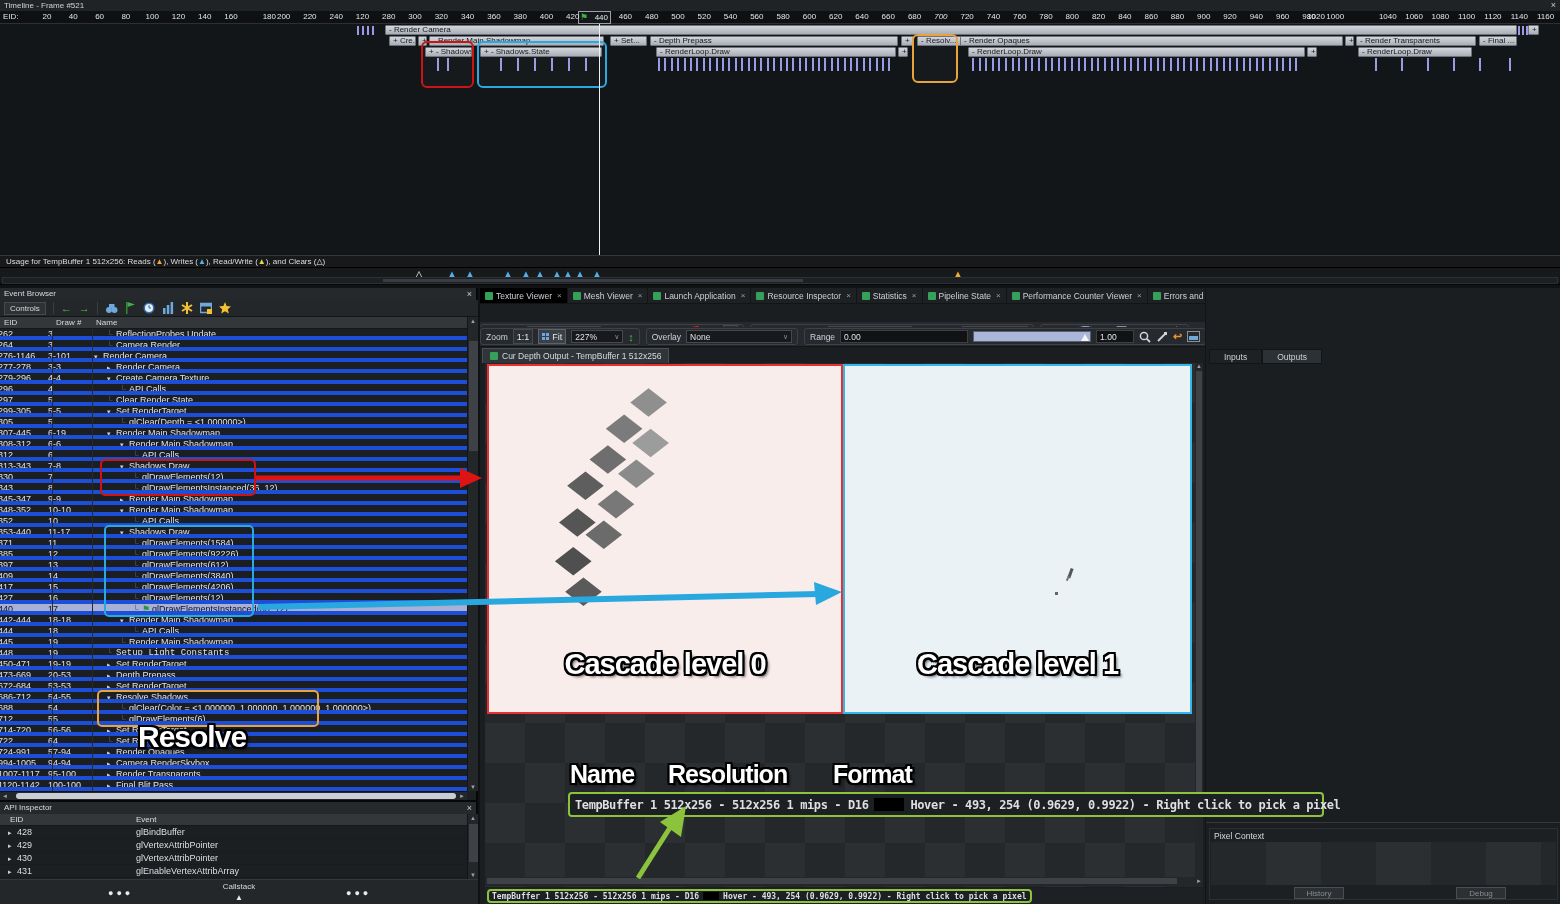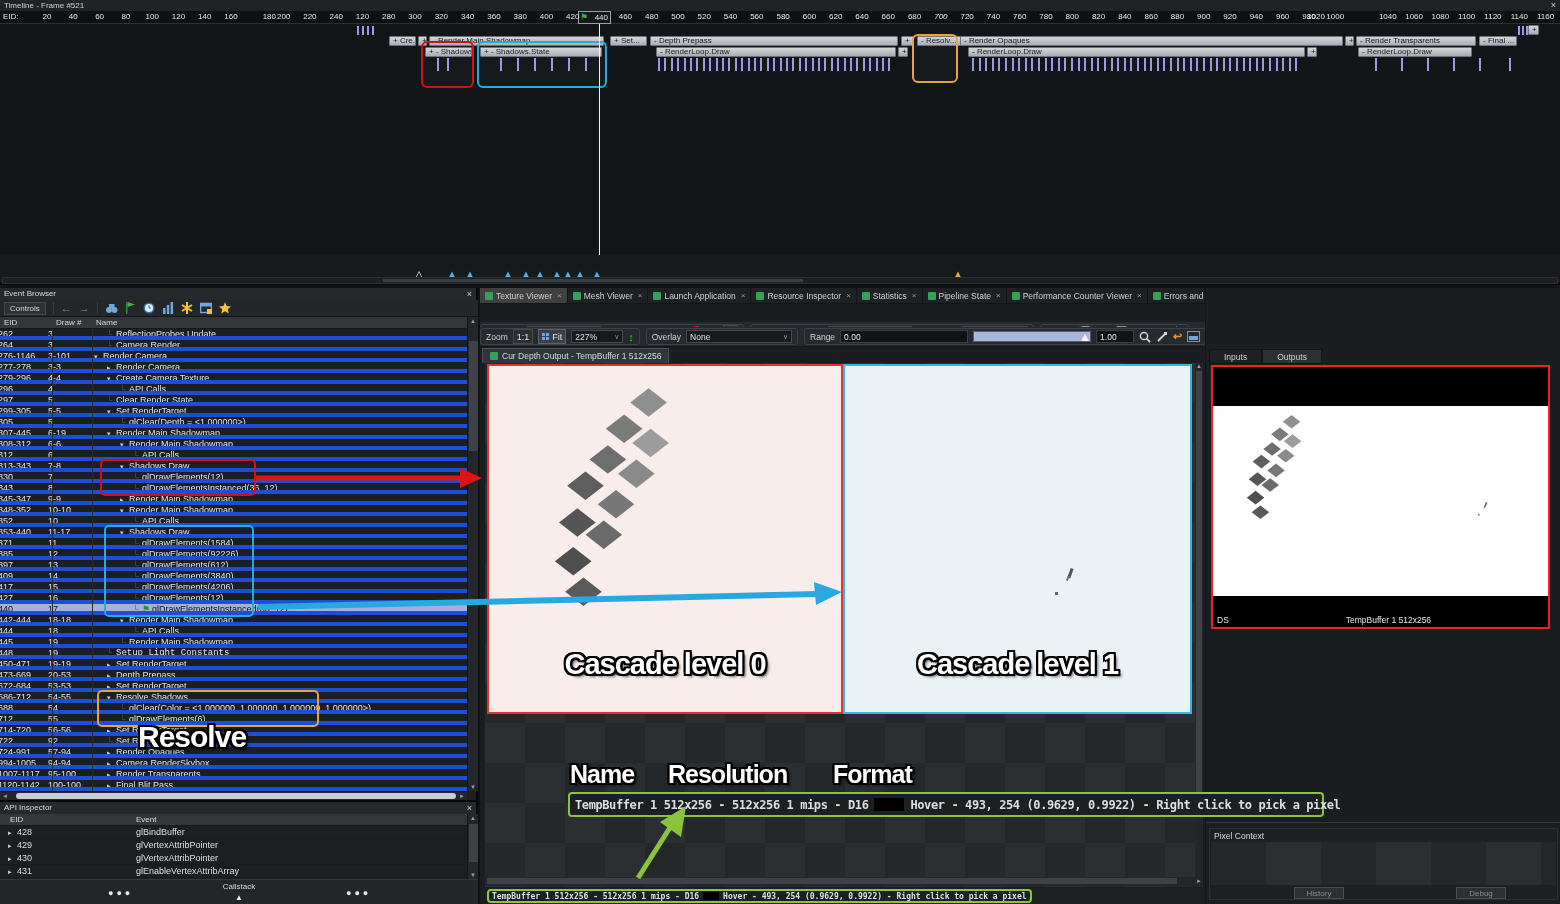--- a/index.html
+++ b/index.html
@@ -76,21 +76,21 @@
   #api-vthumb { left:1px; top:10px; width:9px; height:38px; background:#3e4246; }
   #api-bottom { left:0; top:77px; width:478px; height:27px; background:#24272a; border-top:1px solid #34383c; }
   .dots { position:absolute; top:8px; color:#e8ecef; font-size:9px; letter-spacing:3px; }
   #callstack { left:0; right:0; top:2px; text-align:center; font-size:8px; color:#d6dade; position:absolute; }
   #callstack-tri { left:0; right:0; top:13px; text-align:center; font-size:8px; color:#e8ecef; position:absolute; }
 
   
   #tv-root { left:480px; top:288px; width:1080px; height:616px; background:#1b1e20; }
   #tv-tabbar { left:0; top:0; width:1080px; height:16px; background:#1e2124; border-bottom:1px solid #121416; display:flex; }
   .tv-tab { display:flex; align-items:center; gap:3px; padding:0 5px; font-size:8.5px; color:#ccd0d5; border-right:1px solid #121416; white-space:nowrap; }
-  .tv-tab.active { background:#404040; }
+  .tv-tab.active { background:#000000; }
   .tab-ico { width:8px; height:8px; background:#35a05a; border-radius:1px; flex:none; }
   .tab-x { color:#9aa0a6; font-size:8px; margin-left:2px; }
   .toolbar { position:absolute; background:#26292d; display:flex; align-items:center; gap:6px; }
   #tv-toolbar1 { left:0; top:34px; width:1080px; height:21px; border-bottom:1px solid #121416; }
   #tv-toolbar2 { left:0; top:39px; width:1080px; height:20px; border-bottom:1px solid #121416; }
   .tgroup { display:flex; align-items:center; gap:5px; border:1px solid #3e4246; border-radius:3px; height:17px; padding:0 5px; }
   .tlabel { font-size:8.5px; color:#cfd3d8; white-space:nowrap; }
   .tselect { background:#17191c; border:1px solid #46494e; height:13px; font-size:8.5px; line-height:12px; color:#dfe3e8; padding:0 3px; display:flex; align-items:center; justify-content:space-between; }
   .tselect .car { color:#8a9096; font-size:7px; margin-left:4px; }
   .dim { color:#81878d; }
@@ -239,20 +239,21 @@
         <span class="rtick" style="left: 1387.79px;">1040</span>
         <span class="rtick" style="left: 1414.08px;">1060</span>
         <span class="rtick" style="left: 1440.37px;">1080</span>
         <span class="rtick" style="left: 1466.66px;">1100</span>
         <span class="rtick" style="left: 1492.95px;">1120</span>
         <span class="rtick" style="left: 1519.24px;">1140</span>
         <span class="rtick" style="left: 1545.53px;">1160</span>
       </div>
     <div id="tl-body" class="abs">
 
+    <div class="tl-block" style="left: 385px; top: 1px; width: 1132px;">- Render Camera</div>
         <div class="tl-block" style="left: 1528px; top: 1px; width: 11px;">+</div>
         <div class="tl-block" style="left: 389px; top: 12px; width: 27px;">+ Cre...</div>
         <div class="tl-block" style="left: 418px; top: 12px; width: 9px;">+</div>
         <div class="tl-block" style="left: 429px; top: 12px; width: 175px;">- Render Main Shadowmap</div>
         <div class="tl-block" style="left: 610px; top: 12px; width: 37px;">+ Set...</div>
         <div class="tl-block" style="left: 650px; top: 12px; width: 248px;">- Depth Prepass</div>
         <div class="tl-block" style="left: 901px; top: 12px; width: 13px;">+ S...</div>
         <div class="tl-block" style="left: 917px; top: 12px; width: 52px;">- Resolv...</div>
         <div class="tl-block" style="left: 960px; top: 12px; width: 383px;">- Render Opaques</div>
         <div class="tl-block" style="left: 1345px; top: 12px; width: 9px;">+</div>
@@ -371,20 +372,21 @@
         <div class="etick" style="left: 1401px; top: 34px; height: 13px;"></div>
         <div class="etick" style="left: 1427px; top: 34px; height: 13px;"></div>
         <div class="etick" style="left: 1453px; top: 34px; height: 13px;"></div>
         <div class="etick" style="left: 1479px; top: 34px; height: 13px;"></div>
         <div class="etick" style="left: 1509px; top: 34px; height: 13px;"></div>
         <div id="tl-box-red" class="hlbox"></div>
         <div id="tl-box-cyan" class="hlbox"></div>
         <div id="tl-box-orange" class="hlbox"></div>
         <div id="cursor-line" class="abs"></div>
       </div>
+    <div id="usage-bar" class="abs"><span>Usage for TempBuffer 1 512x256: Reads (</span><span class="u-read">▲</span><span>), Writes (</span><span class="u-write">▲</span><span>), Read/Write (</span><span class="u-rw">▲</span><span>), and Clears (</span><span class="u-clear">△</span><span>)</span></div>
     <div id="marker-row" class="abs">
         <span class="umark u-clear" style="left: 419px;">△</span>
         <span class="umark u-write" style="left: 452px;">▲</span>
         <span class="umark u-write" style="left: 470px;">▲</span>
         <span class="umark u-write" style="left: 508px;">▲</span>
         <span class="umark u-write" style="left: 526px;">▲</span>
         <span class="umark u-write" style="left: 540px;">▲</span>
         <span class="umark u-write" style="left: 557px;">▲</span>
         <span class="umark u-write" style="left: 568px;">▲</span>
         <span class="umark u-write" style="left: 580px;">▲</span>
@@ -630,21 +632,21 @@
             <div class="c-draw">55</div>
             <div class="c-name" style="padding-left: 28px;"><span class="leafg">└</span><span>glDrawElements(6)</span></div>
           </div>
           <div class="eb-row">
             <div class="c-eid"><span>714-720</span></div>
             <div class="c-draw">56-56</div>
             <div class="c-name" style="padding-left: 15px;"><span class="exp">▸</span><span>Set RenderTarget</span></div>
           </div>
           <div class="eb-row">
             <div class="c-eid"><span>722</span></div>
-            <div class="c-draw">92</div>
+            <div class="c-draw">64</div>
             <div class="c-name" style="padding-left: 15px;"><span class="leafg">└</span><span>Set RenderTarget</span></div>
           </div>
           <div class="eb-row">
             <div class="c-eid"><span>724-991</span></div>
             <div class="c-draw">57-94</div>
             <div class="c-name" style="padding-left: 15px;"><span class="exp">▸</span><span>Render Opaques</span></div>
           </div>
           <div class="eb-row">
             <div class="c-eid"><span>994-1005</span></div>
             <div class="c-draw">94-94</div>
@@ -918,34 +920,20 @@
         <span class="swatch"></span>
         <span>Hover -  493,  254 (0.9629, 0.9922) - Right click to pick a pixel</span>
       </div>
     </div>
 
     <div id="side-panel" class="abs">
       <div id="io-tabs">
         <span class="io-tab">Inputs</span>
         <span class="io-tab active">Outputs</span>
       </div>
-      <div id="thumb" class="abs">
-        <div id="thumb-white">
-          <svg class="abs" style="left:32px;top:5px" width="62" height="110" viewBox="0 0 112 226">
-              <use href="#cubes"></use>
-            </svg>
-          <svg class="abs" style="left:258px;top:95px" width="40" height="40" viewBox="0 0 80 80">
-              <use href="#specks"></use>
-            </svg>
-        </div>
-        <div id="thumb-label-row">
-          <span id="thumb-ds">DS</span>
-          <span id="thumb-name">TempBuffer 1 512x256</span>
-        </div>
-      </div>
       <div id="pc-sep"></div>
       <div id="pixel-context" class="abs">
         <div id="pc-title">Pixel Context</div>
         <div id="pc-checker"></div>
         <div id="pc-history" class="pc-btn">History</div>
         <div id="pc-debug" class="pc-btn">Debug</div>
       </div>
     </div>
   </div>
 

